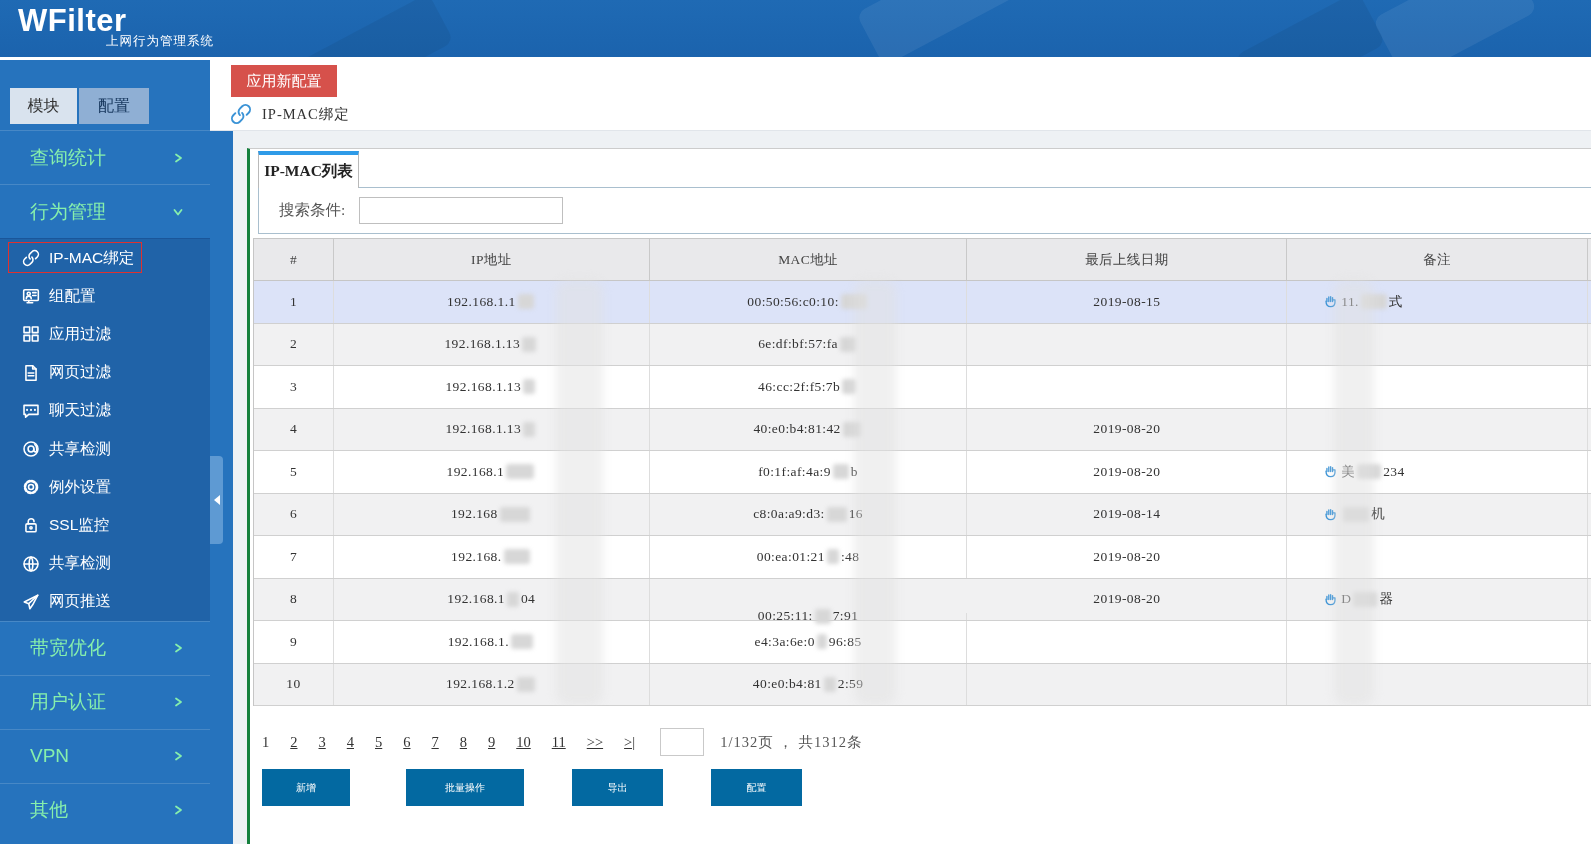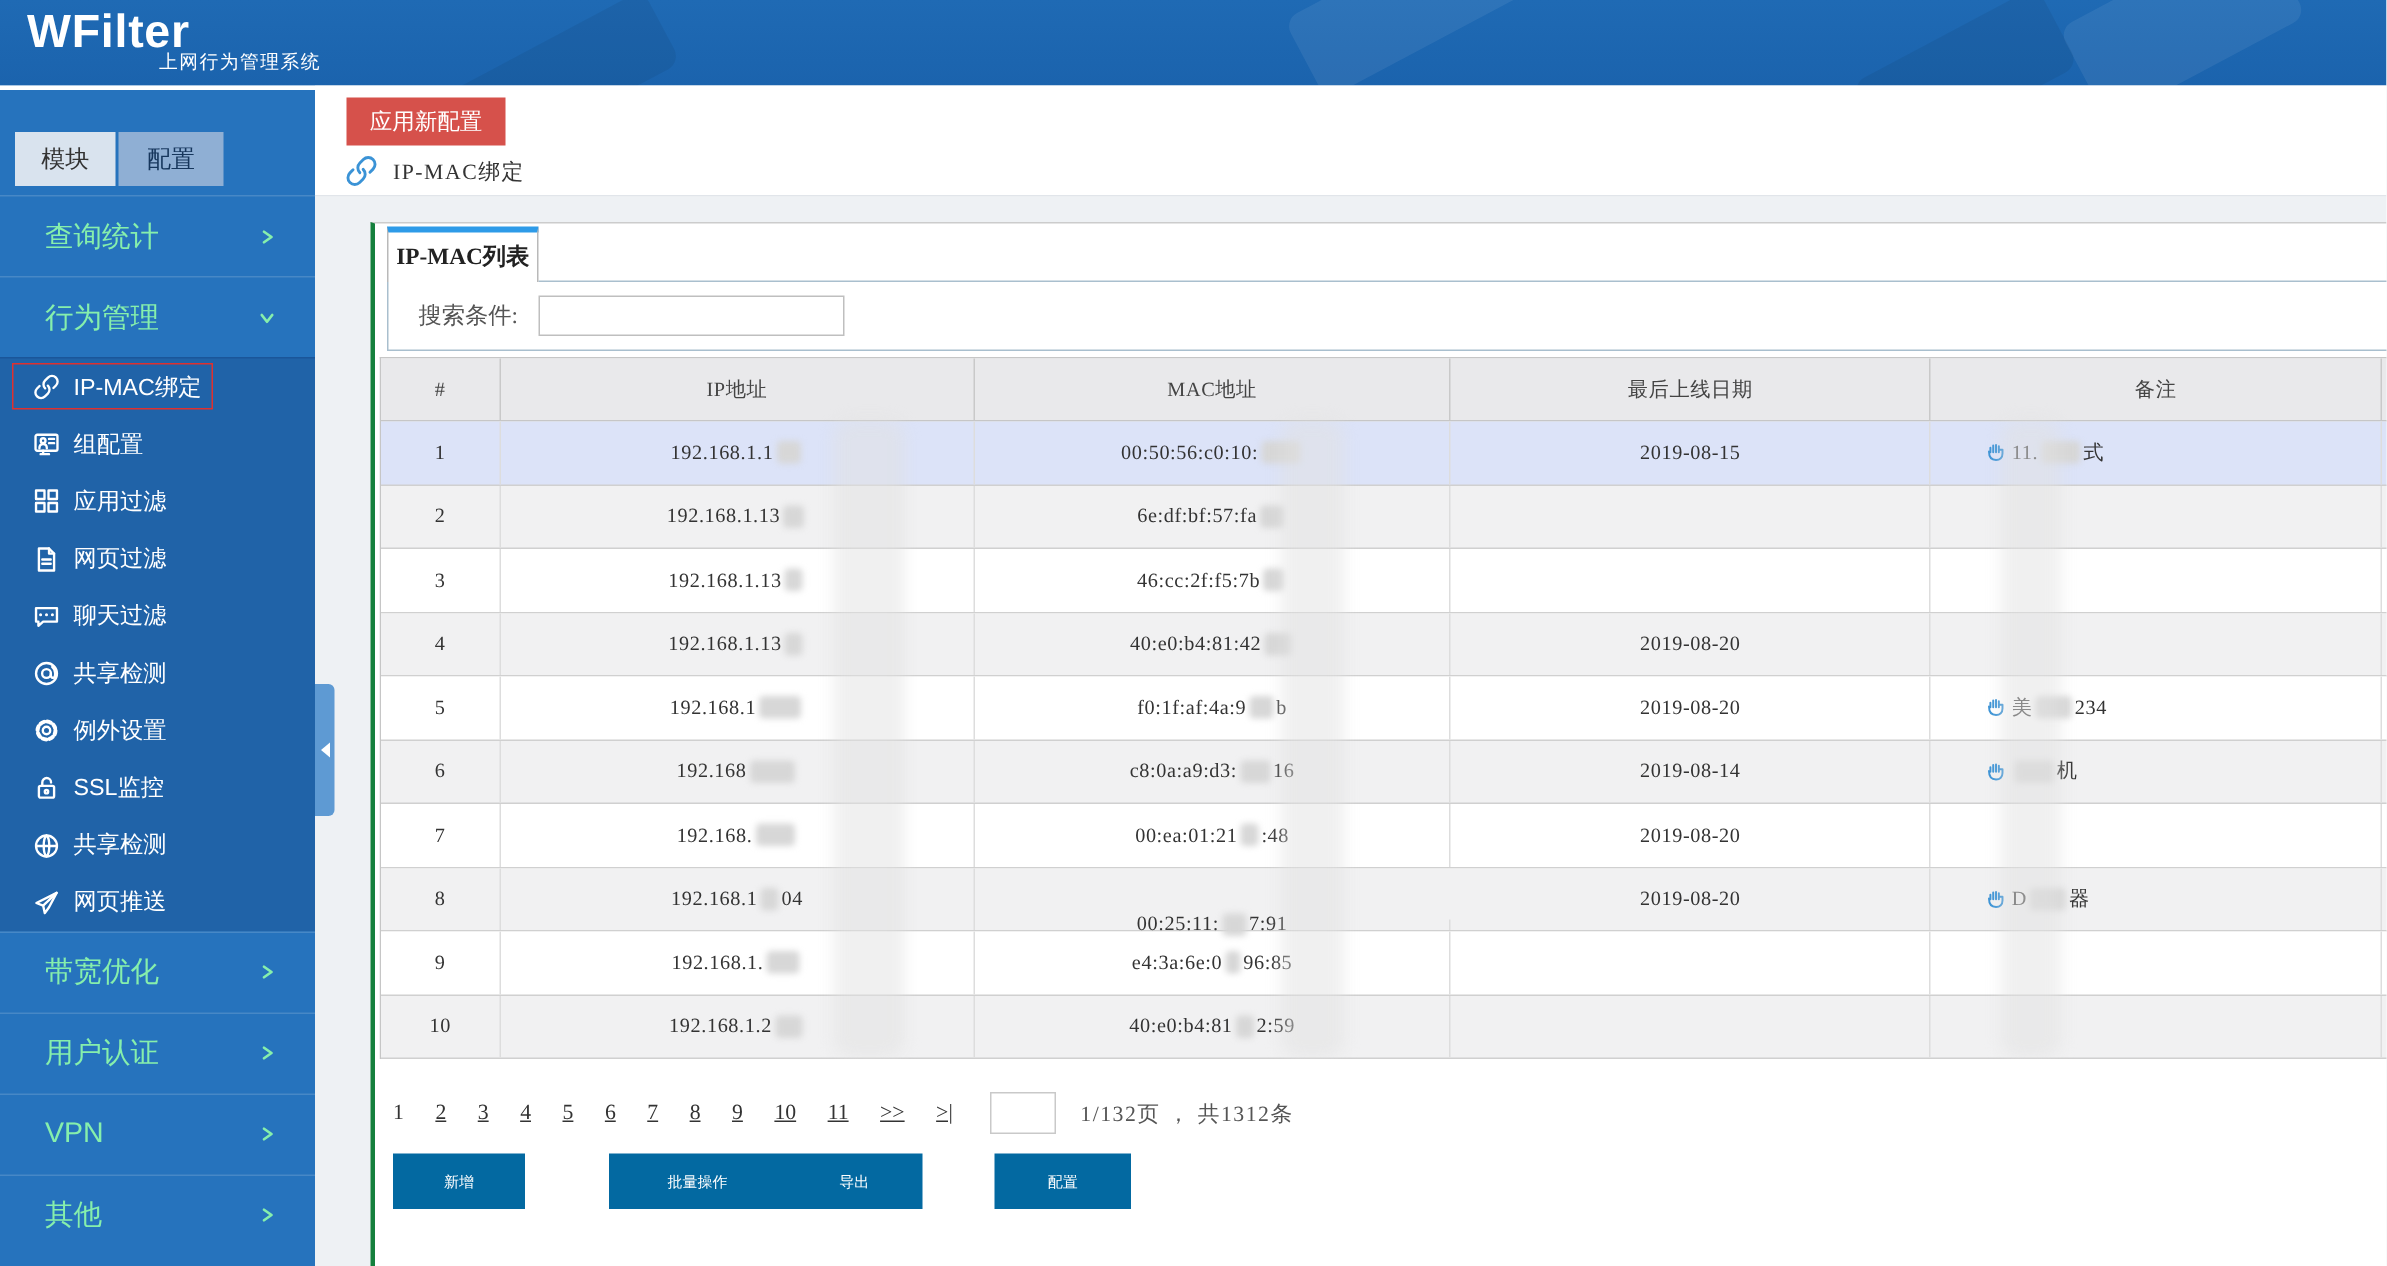--- a/index.html
+++ b/index.html
@@ -8,21 +8,21 @@
 
   
   .app-header { position:absolute; left:0; top:0; width:1591px; height:57px;
     background:linear-gradient(180deg,#1f6ab4,#1b63ad); overflow:hidden; }
   .deco-key { position:absolute; border-radius:10px; background:rgba(255,255,255,0.07); transform:rotate(-28deg); }
   .deco-key.dark { background:rgba(0,0,0,0.06); }
   .logo { position:absolute; left:18px; top:3px; color:#fff; font-size:31px; font-weight:bold; letter-spacing:0.5px; }
   .logo-sub { position:absolute; left:106px; top:33px; color:#fff; font-size:12.5px; letter-spacing:1px; }
 
   
-  .sidebar { position:absolute; left:0; top:57px; width:210px; height:787px;
+  .sidebar { position:absolute; left:0; top:57px; width:233px; height:787px;
     background:#2673bd; border-top:3px solid #ffffff; }
   .side-tabs { position:absolute; left:10px; top:28px; display:flex; }
   .side-tab { width:67px; height:36px; margin-right:2px; display:flex; align-items:center; justify-content:center;
     font-size:16px; cursor:pointer; }
   .side-tab.active { background:#d9e3ee; color:#333; }
   .side-tab.inactive { background:#8fafd4; color:#16365c; width:70px; }
   .side-menu { position:absolute; left:0; top:70px; width:210px; }
   .menu-section { height:54px; display:flex; align-items:center; padding:0 26px 0 30px;
     color:#86efac; font-size:19px; border-top:1px solid #4788c6; cursor:pointer; justify-content:space-between; }
   .submenu { background:#2063a8; border-top:1px solid #1a569a; }
@@ -490,17 +490,17 @@
         <span class="pg link">10</span>
         <span class="pg link">11</span>
         <span class="pg link">&gt;&gt;</span>
         <span class="pg link">&gt;|</span>
         <input class="pg-input" value="" style="">
         <span class="pg-info">1/132页 ， 共1312条</span>
       </div>
     <div class="actions" id="actions">
         <button class="act-btn" style="width: 88px; margin-left: 0px;">新增</button>
         <button class="act-btn" style="width: 118px; margin-left: 56px;">批量操作</button>
-        <button class="act-btn" style="width: 91px; ">导出</button>
+        <button class="act-btn" style="width: 91px; margin-left: 48px;">导出</button>
         <button class="act-btn" style="width: 91px; margin-left: 48px;">配置</button>
       </div>
   </div>
 </div>
 
 </body></html>

